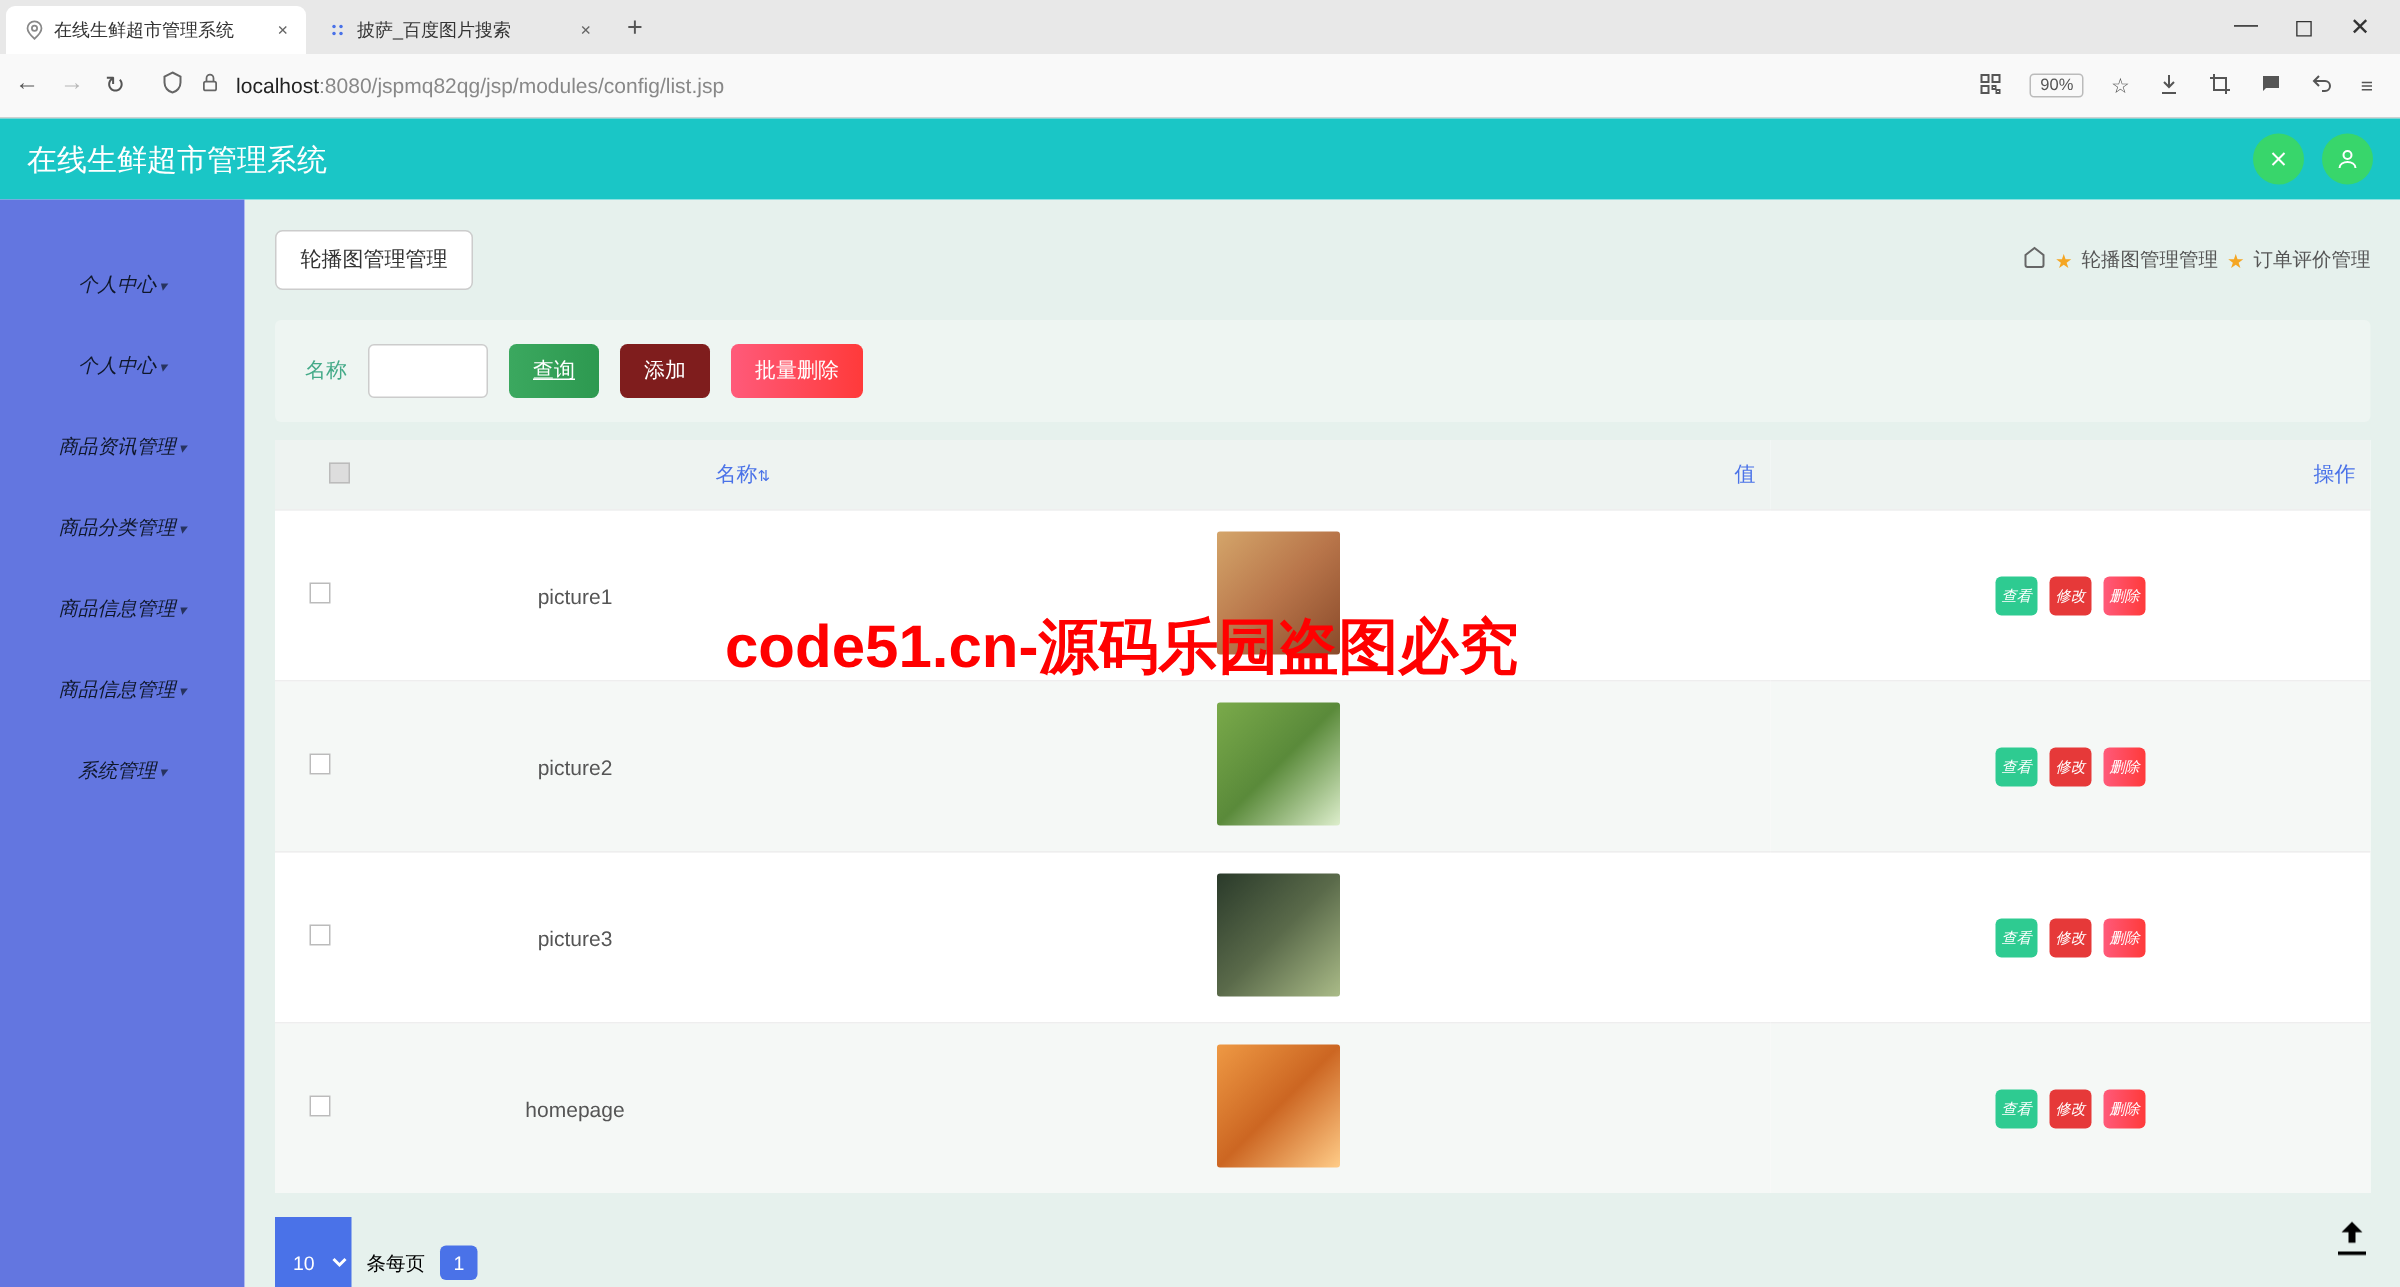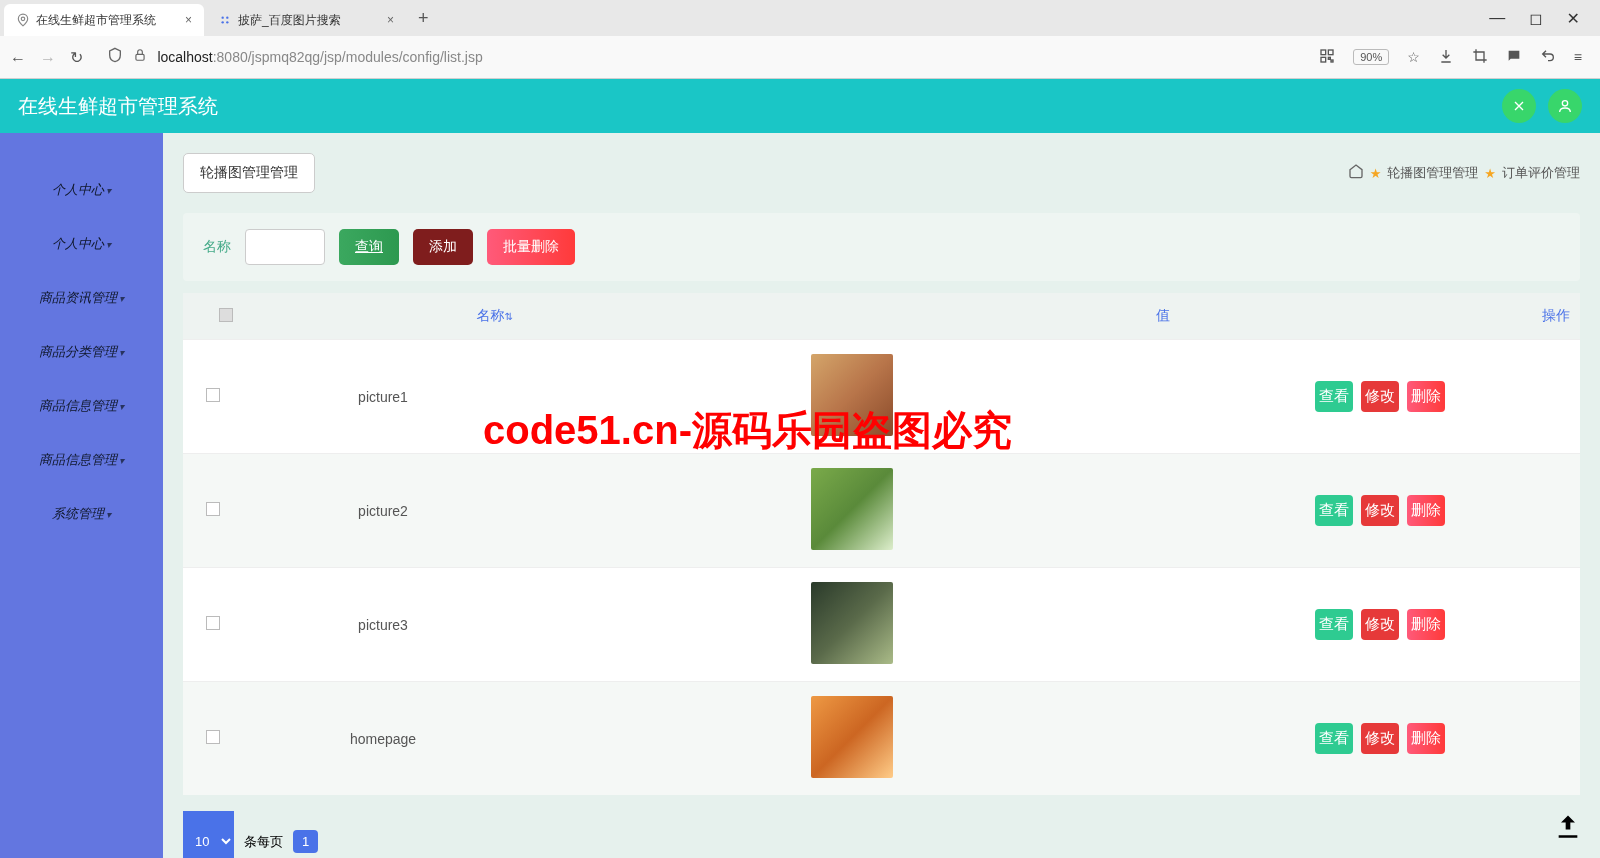--- a/index.html
+++ b/index.html
@@ -64,21 +64,21 @@
 .data-table td { padding: 14px 10px; font-size: 14px; color: #555; text-align: center; border-top: 1px solid #eee; vertical-align: middle; }
 .data-table tbody tr:nth-child(even) { background: #f5f8f6; }
 .chk { width: 14px; height: 14px; border: 1px solid #bbb; display: inline-block; background: #fff; }
 .chk.hdr { background: #ddd; }
 .img-placeholder { width: 82px; height: 82px; background: linear-gradient(135deg, #8a9a5a, #5a7a3a, #c8b878); display: inline-block; border-radius: 2px; }
 .img-placeholder.p1 { background: linear-gradient(135deg, #d4a56a, #b8754a, #8a4a2a); }
 .img-placeholder.p2 { background: linear-gradient(135deg, #7aaa4a, #5a8a3a, #ddeecc); }
 .img-placeholder.p3 { background: linear-gradient(135deg, #2a3a2a, #5a6a4a, #aabb88); }
 .img-placeholder.p4 { background: linear-gradient(135deg, #ee9944, #cc6622, #ffcc88); }
 .action-btns { display: flex; gap: 8px; justify-content: center; }
-.btn-sm { padding: 6px 4px; font-size: 15px; border-radius: 4px; border: none; color: #fff; cursor: pointer; }
+.btn-sm { padding: 6px 4px; font-size: 10px; border-radius: 4px; border: none; color: #fff; cursor: pointer; font-style: italic; }
 .btn-view { background: #2ecb91; }
 .btn-edit { background: #e63939; }
 .btn-del { background: linear-gradient(to right, #ff5a7a, #ff3a3a); }
 
 
 .pagination { margin-top: 16px; display: flex; align-items: center; gap: 10px; font-size: 13px; }
 .page-select { background: #4a72e8; color: #fff; border: none; border-radius: 0; padding: 22px 8px; font-size: 13px; }
 .page-num { background: #4a72e8; color: #fff; border-radius: 4px; padding: 4px 9px; font-size: 13px; }
 
 

